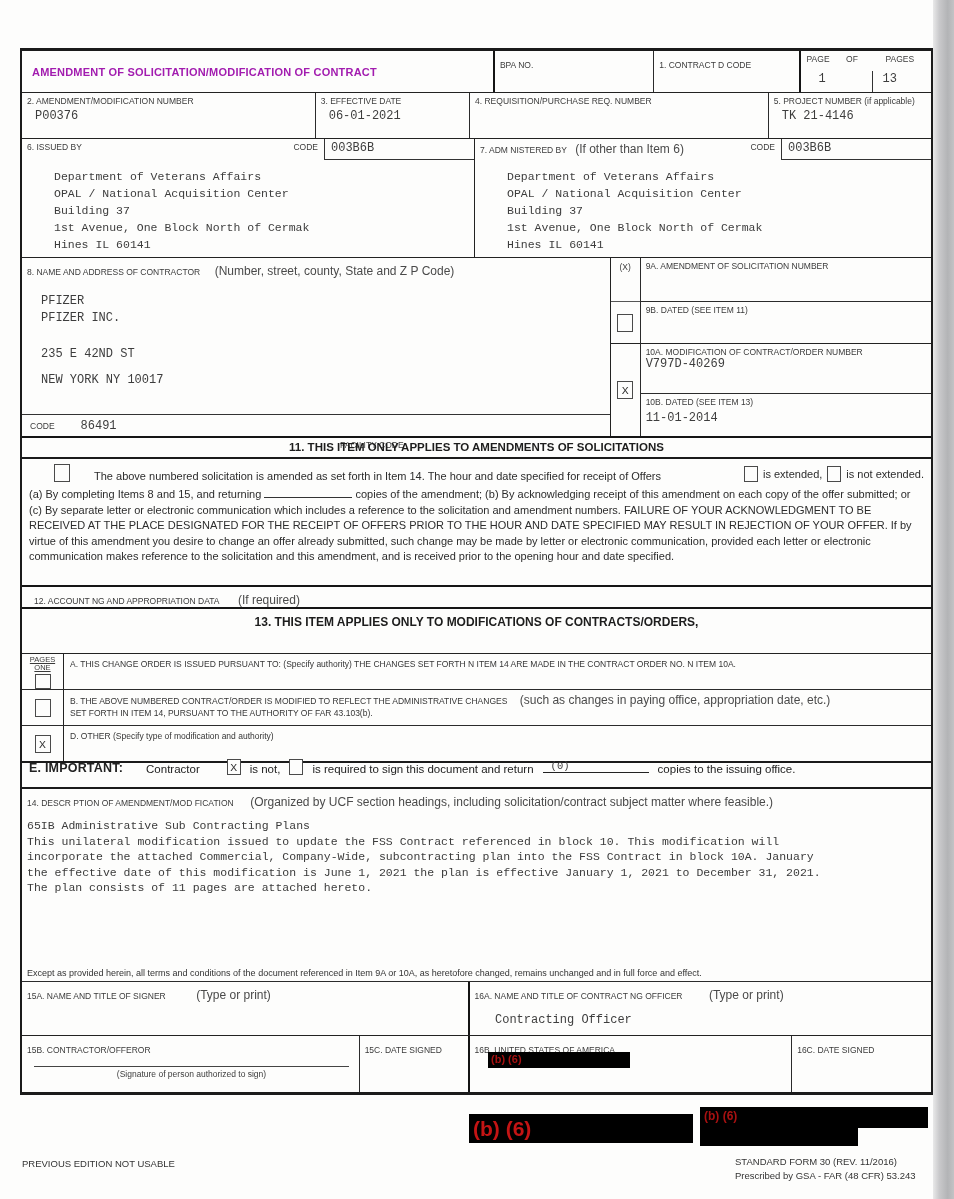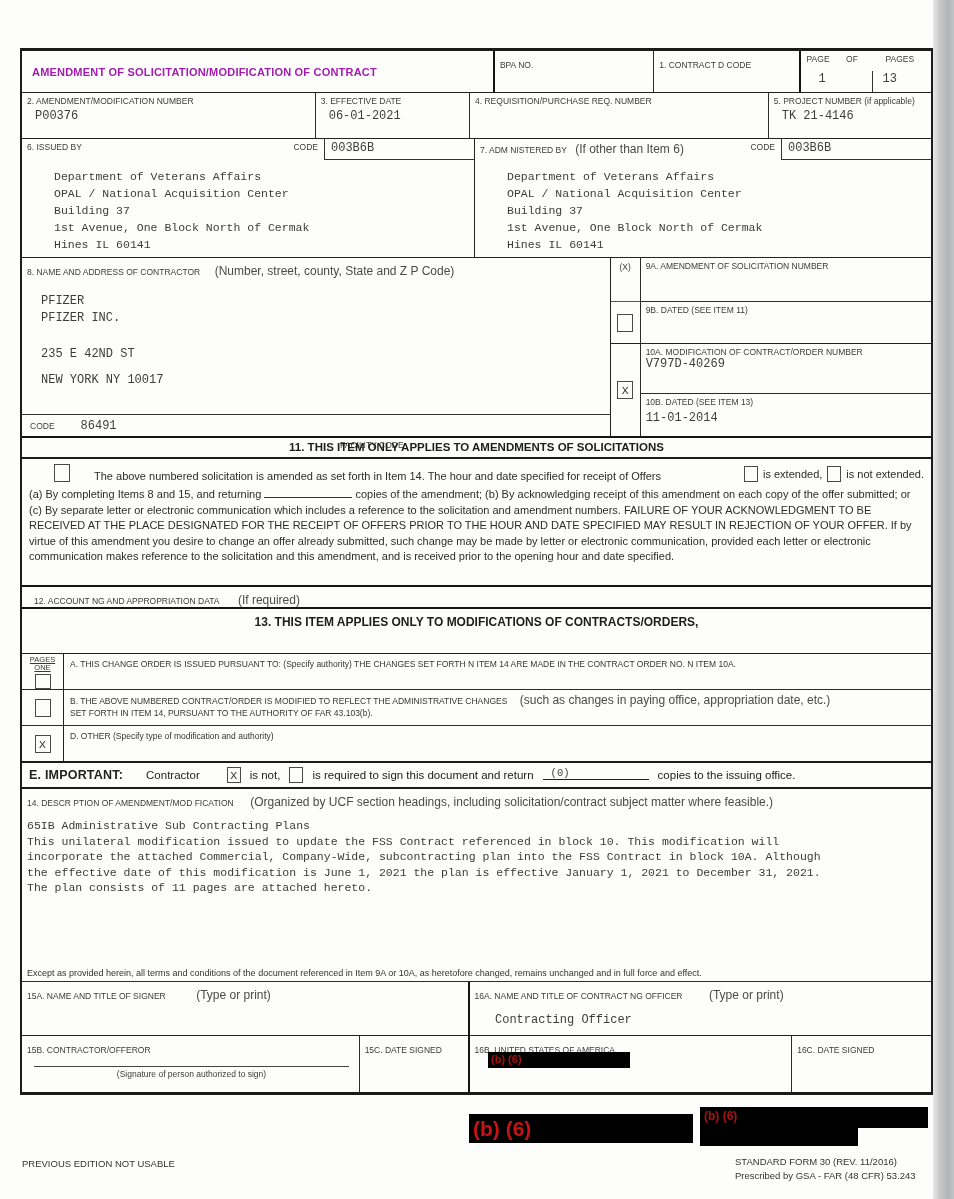--- a/index.html
+++ b/index.html
@@ -85,21 +85,21 @@
   .s13t .trow { display:flex; border-bottom:1.5px solid #2b2b2b; }
   .s13t .trow:last-child { border-bottom:none; }
   .ckcol { width:42px; border-right:1.5px solid #222; display:flex; flex-direction:column; align-items:center; }
   .ckcol .ch { font-size:7.5px; color:#3a3a3a; text-align:center; line-height:8px; padding-top:2px; text-decoration:underline; }
   .ckcol .cbox { margin-top:2px; }
   .s13cell { flex:1; padding:4px 6px; font-size:8.5px; color:#353535; line-height:12px; }
   .h36 { height:36px; } .h35 { height:35px; }
   .dval { margin:4px 0 0 232px; }
 
   
-  .erow { height:20px; border-bottom:2px solid #1b1b1b; display:flex; align-items:center; padding:12px 7px; font-size:11.5px; color:#222; gap:9px; }
+  .erow { height:20px; border-bottom:2px solid #1b1b1b; display:flex; align-items:flex-end; padding:12px 7px; font-size:11.5px; color:#222; gap:9px; }
   .erow .eb { font-weight:bold; font-size:12.5px; letter-spacing:.2px; }
   .erow .zero { display:inline-block; width:106px; border-bottom:1.4px solid #222; font-family:"Liberation Mono",monospace; font-size:10.5px; color:#3d3d3d; padding-left:8px; position:relative; top:-2px; }
 
   
   .s14 { height:177px; padding:3px 5px; }
   .s14 .desc { margin-top:8px; font-family:"Liberation Mono","DejaVu Sans Mono",monospace; font-size:11.5px; color:#3b3b3b; line-height:15.5px; }
 
   
   .exrow { height:16px; border-bottom:1px solid #2b2b2b; padding:2px 5px; font-size:9px; color:#333; }
 
@@ -324,21 +324,21 @@
       <span class="zero">(0)</span>
       <span>copies to the issuing office.</span>
     </div>
 
     <div class="s14">
       <span class="lbl">14. DESCR PTION OF AMENDMENT/MOD FICATION</span>
       <span class="sub" style="padding-left:12px;">(Organized by UCF section headings, including solicitation/contract subject matter where feasible.)</span>
       <div class="desc">
         <div>65IB Administrative Sub Contracting Plans</div>
         <div>This unilateral modification issued to update the FSS Contract referenced in block 10.  This modification will</div>
-        <div>incorporate the attached Commercial, Company-Wide, subcontracting plan into the FSS Contract in block 10A.  Although</div>
+        <div>incorporate the attached Commercial, Company-Wide, subcontracting plan into the FSS Contract in block 10A.  January</div>
         <div>the effective date of this modification is June 1, 2021 the plan is effective January 1, 2021 to December 31, 2021.</div>
         <div>The plan consists of 11 pages are attached hereto.</div>
       </div>
     </div>
 
     <div class="exrow">Except as provided herein, all terms and conditions of the document referenced in Item 9A or 10A, as heretofore changed, remains unchanged and in full force and effect.</div>
 
     <div class="row sig1">
       <div class="c15a cell">
         <span class="lbl">15A. NAME AND TITLE OF SIGNER</span>

